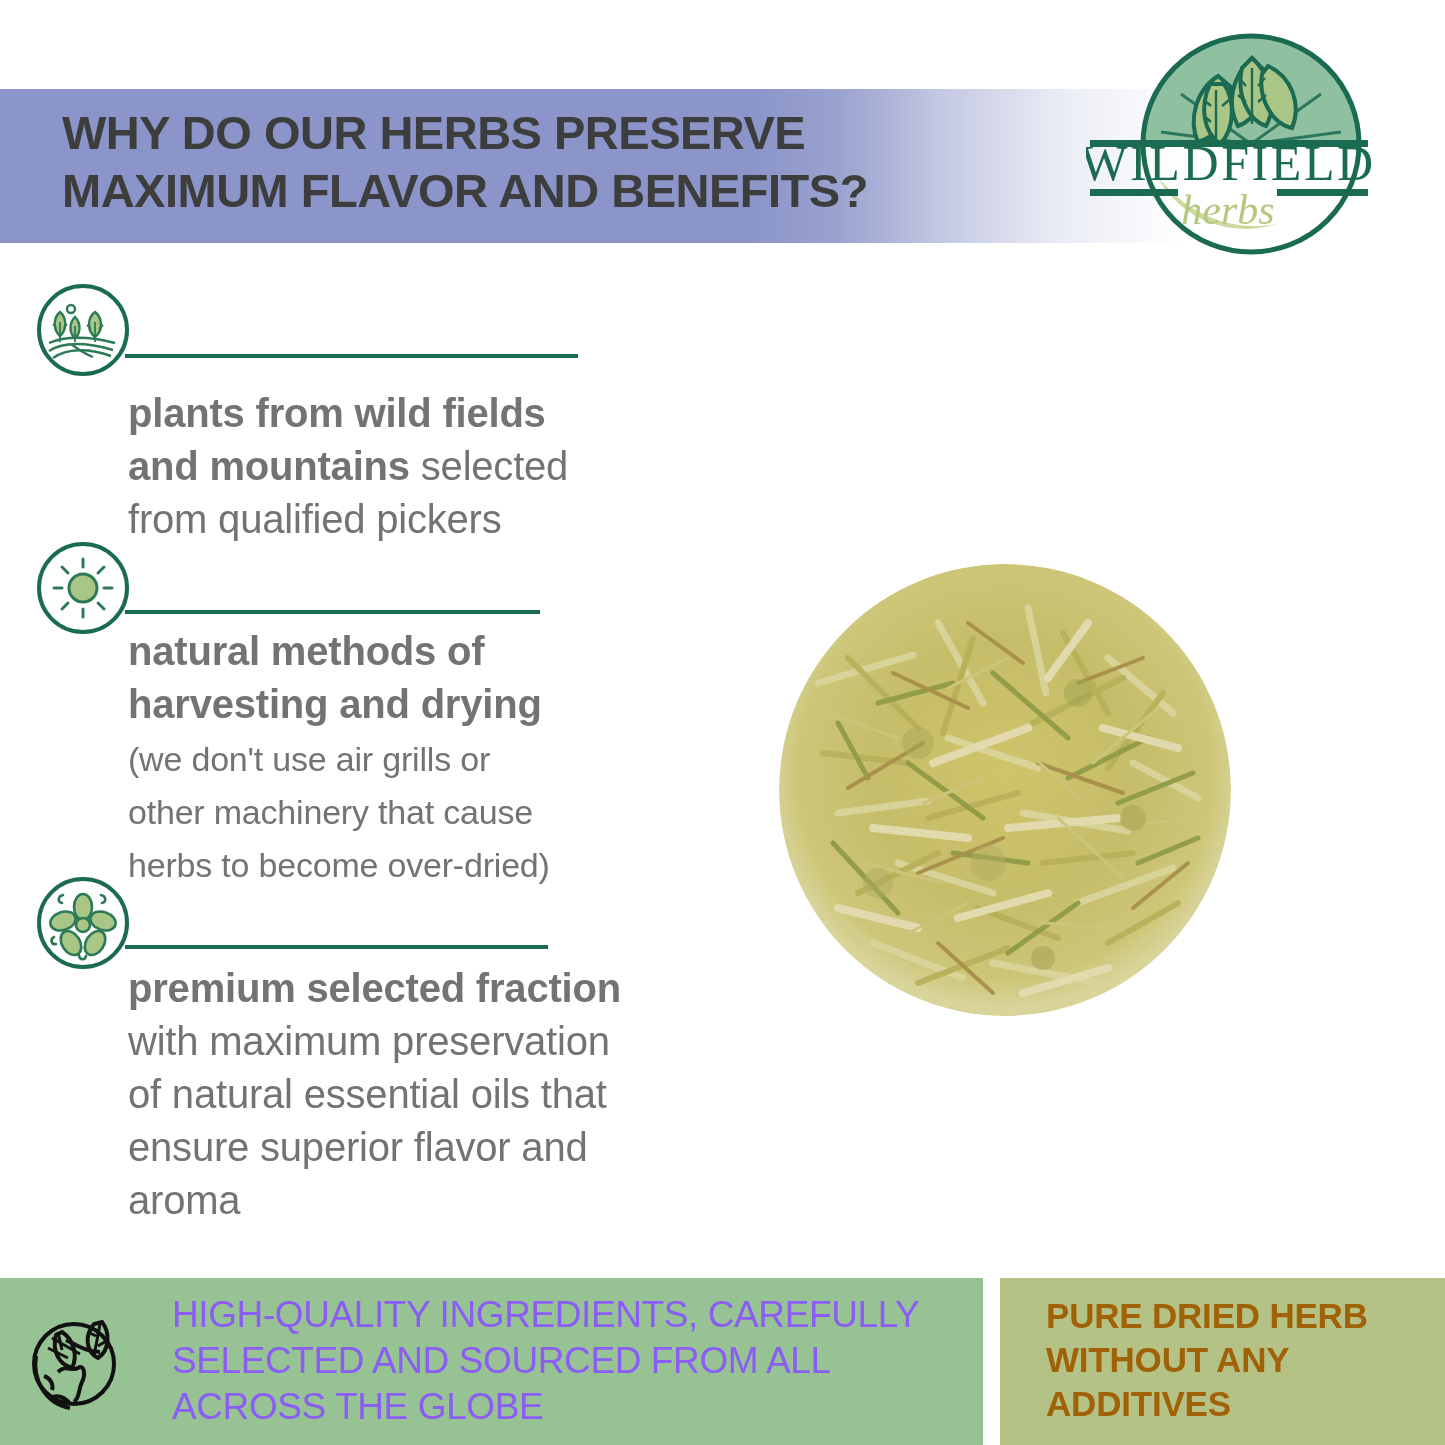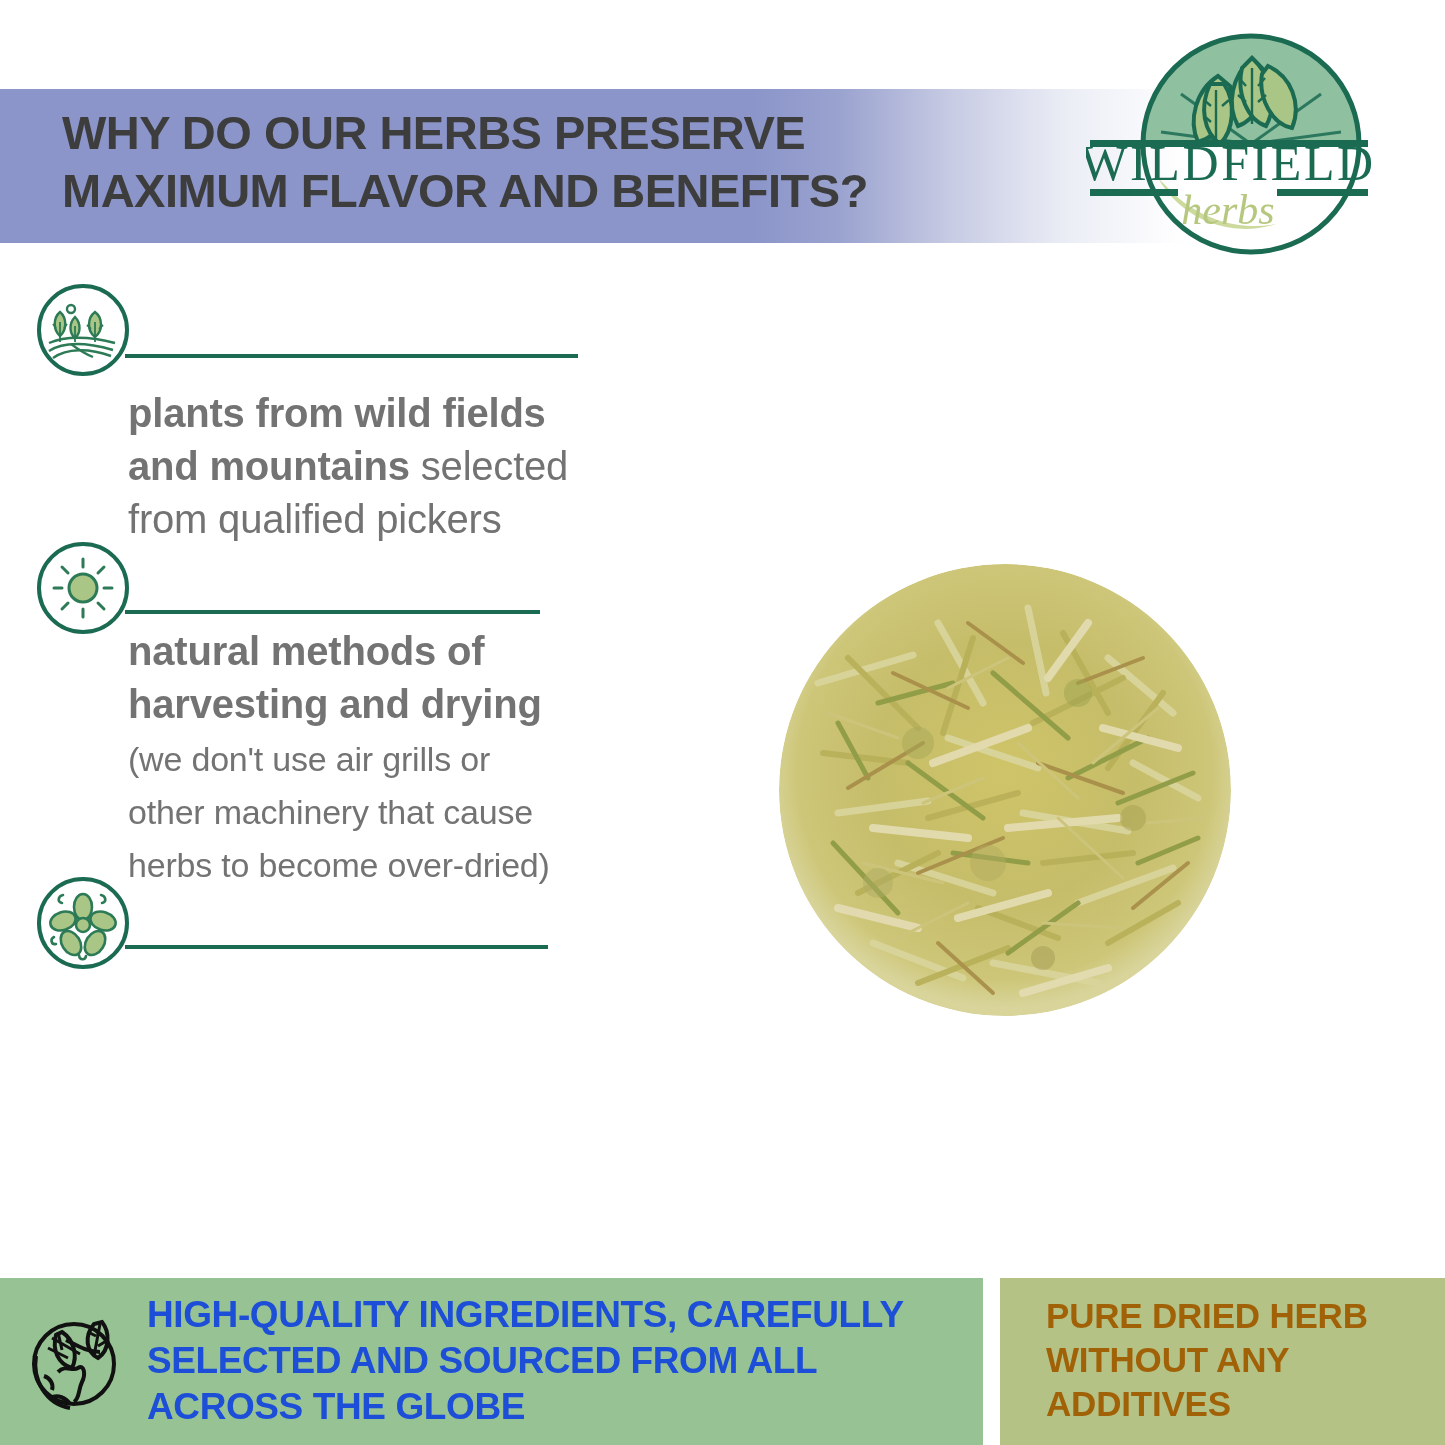--- a/index.html
+++ b/index.html
@@ -70,23 +70,23 @@
   .banner-left{
     position:absolute;left:0;top:1278px;width:983px;height:167px;
     background:#97c394;
   }
   .banner-right{
     position:absolute;left:1000px;top:1278px;width:445px;height:167px;
     background:#b5c285;
   }
   .banner-left-icon{position:absolute;left:22px;top:1294px;width:112px;height:120px;}
   .banner-left-text{
-    position:absolute;left:147px;top:1292px;width:800px;
-    font-weight:bold;font-size:37px;line-height:46px;
-    color:#1d4ed8;text-transform:uppercase;letter-spacing:-0.4px;
+    position:absolute;left:172px;top:1292px;width:800px;
+    font-weight:normal;font-size:37px;line-height:46px;
+    color:#8b5cf6;text-transform:uppercase;letter-spacing:-0.4px;
     white-space:pre-line;
   }
   .banner-right-text{
     position:absolute;left:1046px;top:1294px;width:380px;
     font-weight:bold;font-size:35px;line-height:44px;
     color:#a16207;text-transform:uppercase;letter-spacing:-0.2px;
     white-space:pre-line;
   }
 </style>
 </head>
@@ -281,20 +281,23 @@
       <circle cx="42" cy="44" r="7" fill="#a9c686" stroke="#2c7a56" stroke-width="2.6"></circle>
       <g stroke="#2c7a56" stroke-width="2.6" fill="none" stroke-linecap="round">
         <path d="M22 14 C17 15 16 21 21 22"></path>
         <path d="M60 14 C65 15 66 21 61 22"></path>
         <path d="M13 56 C9 58 10 64 15 63"></path>
         <path d="M38 74 C38 79 44 80 45 75"></path>
       </g>
     </svg>
   </div>
   <div class="feature-line" style="left:125px;top:945px;width:423px;"></div>
+  <div class="feature-text" style="top:962px;width:500px;">
+    <b>premium selected fraction </b><span>with maximum preservation of natural essential oils that ensure superior flavor and aroma</span>
+  </div>
 
   <div class="banner-left"></div>
   <div class="banner-left-icon">
     <svg viewBox="0 0 112 120" xmlns="http://www.w3.org/2000/svg">
       <circle cx="52" cy="70" r="40" fill="none" stroke="#111111" stroke-width="4"></circle>
       <path d="M14 62 C10 86 24 110 48 114" fill="none" stroke="#111111" stroke-width="4"></path>
       <path d="M34 41 C30 56 36 70 50 74 C56 62 52 46 40 38 Z" fill="none" stroke="#111111" stroke-width="4"></path>
       <path d="M30 44 L58 60 M36 38 L40 56 M26 54 L46 64" stroke="#111111" stroke-width="3" fill="none"></path>
       <path d="M72 30 C62 42 64 58 76 64 C88 56 88 38 80 28 Z" fill="none" stroke="#111111" stroke-width="4"></path>
       <path d="M78 30 L72 62 M74 42 L66 38 M76 52 L86 46" stroke="#111111" stroke-width="3" fill="none"></path>

